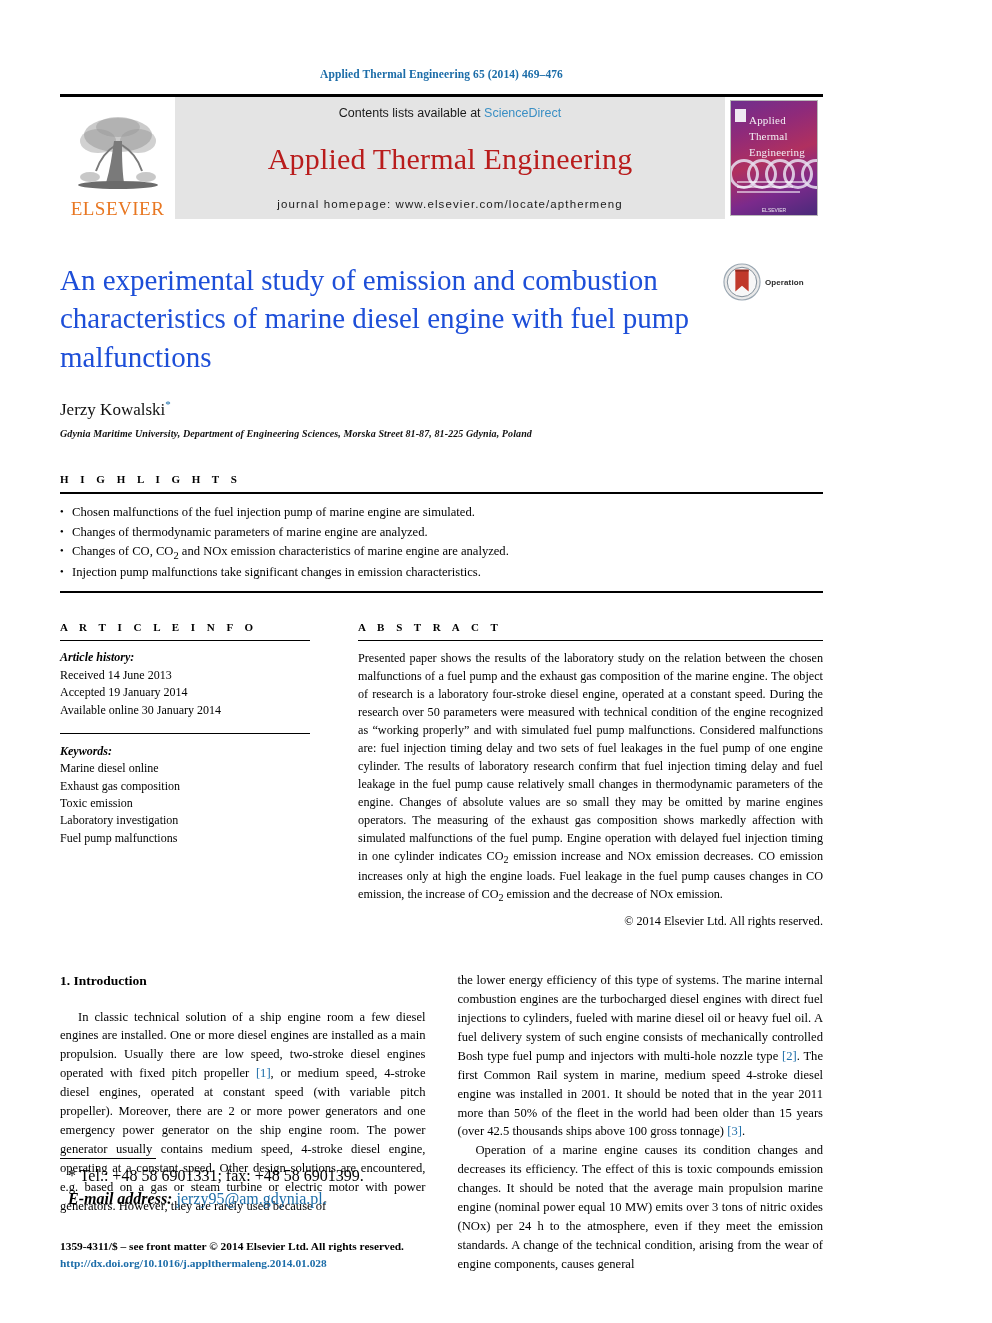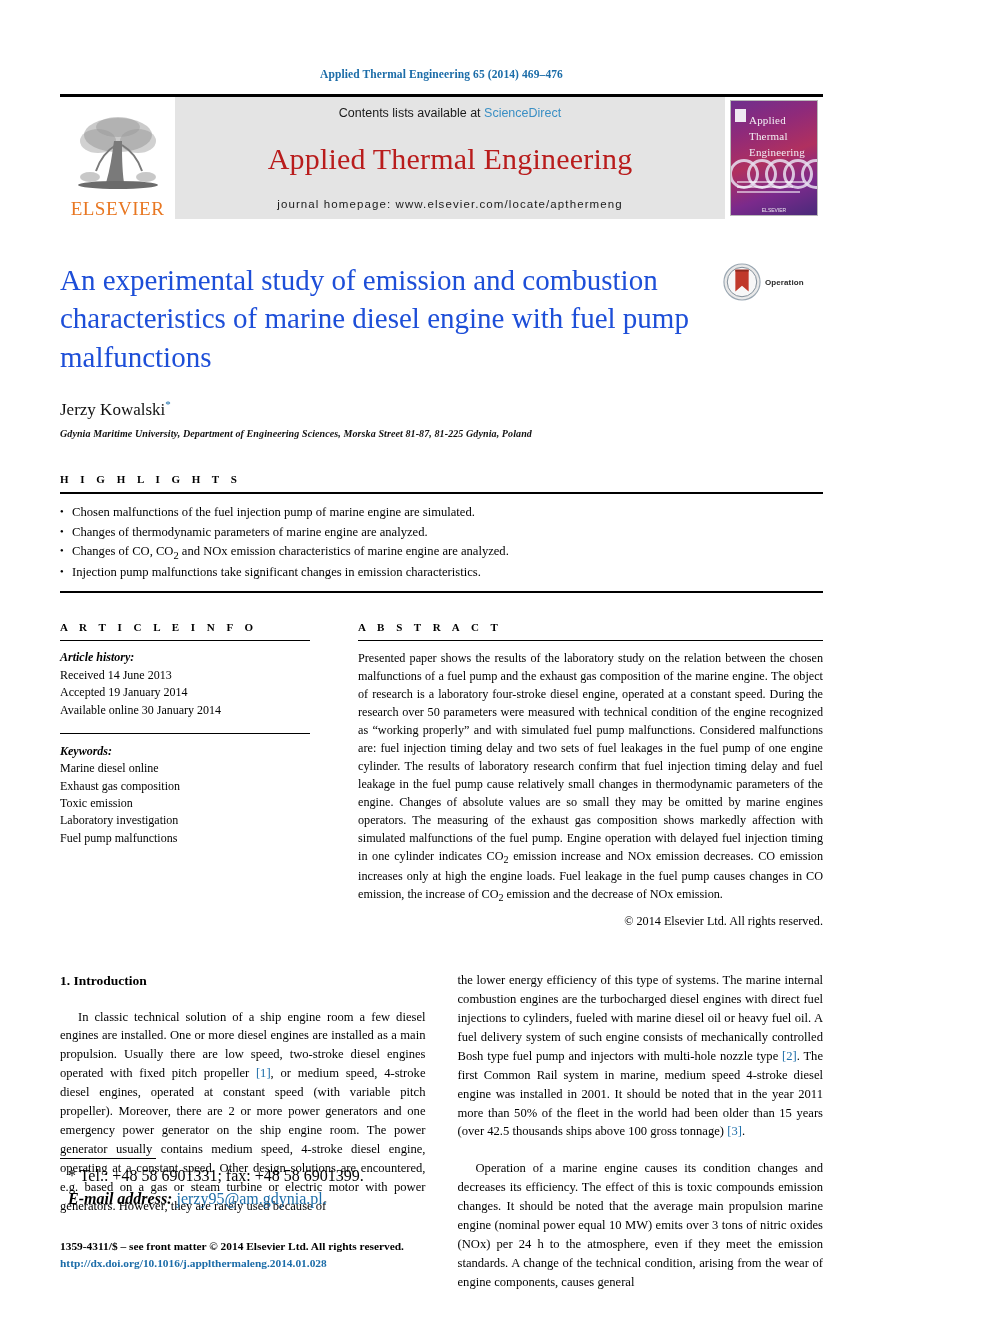--- a/index.html
+++ b/index.html
@@ -260,21 +260,21 @@
     gap: 32px;
   }
   .body-col { flex: 1 1 0; font-size: 12.6px; line-height: 1.5; text-align: justify; }
   h2.sec-title {
     font-family: "Liberation Serif", serif;
     font-size: 13.5px;
     font-weight: bold;
     margin: 0 0 16px 0;
   }
   .body-col p { margin: 0; text-indent: 18px; }
-  .body-col p + p { margin-top: 18px; }
+  .body-col p + p { margin-top: 0; }
   a.ref, .ref {
     color: #1b6ca8;
     text-decoration: none;
   }
 
   
   .footnote {
     position: absolute;
     left: 60px;
     top: 1158px;

